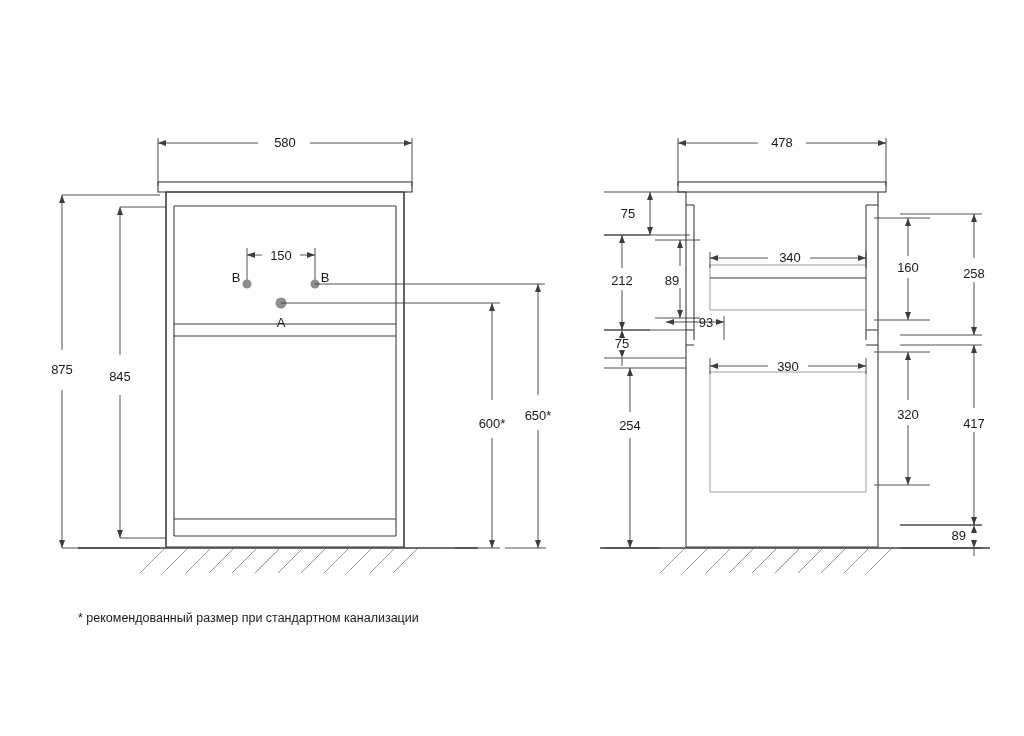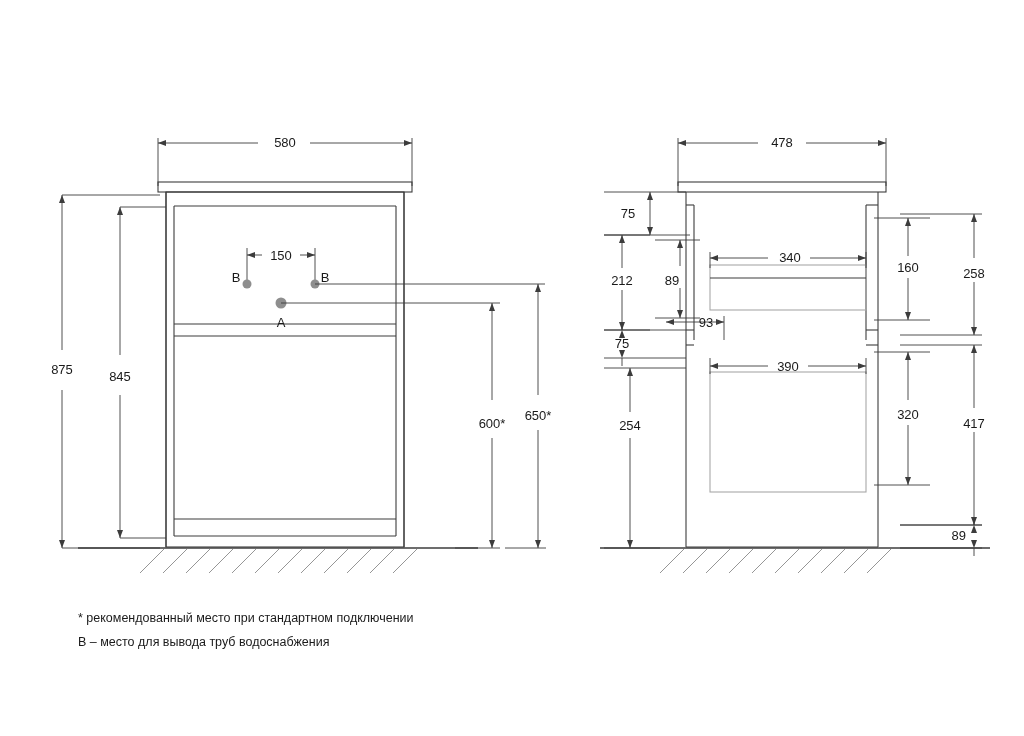--- a/index.html
+++ b/index.html
@@ -321,15 +321,14 @@
     <line x1="974" y1="518" x2="974" y2="525"></line>
     <line x1="974" y1="548" x2="974" y2="556"></line>
     <path d="M974,525 l-3,8 l6,0 z" fill="#3c3c3c" stroke="none"></path>
     <path d="M974,548 l-3,-8 l6,0 z" fill="#3c3c3c" stroke="none"></path>
   </g>
   <text class="dim-label" x="966" y="540" text-anchor="end">89</text>
 
 </svg>
 
 <div class="legend">
-  <div>* рекомендованный место при стандартном подключении</div>
-  <div>B – место для вывода труб водоснабжения</div>
+  <div>* рекомендованный размер при стандартном канализации</div>
 </div>
 
 </body></html>

